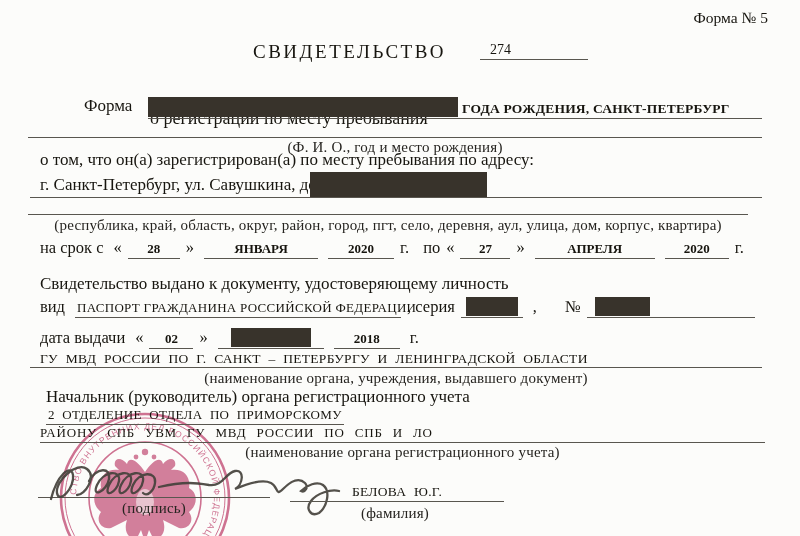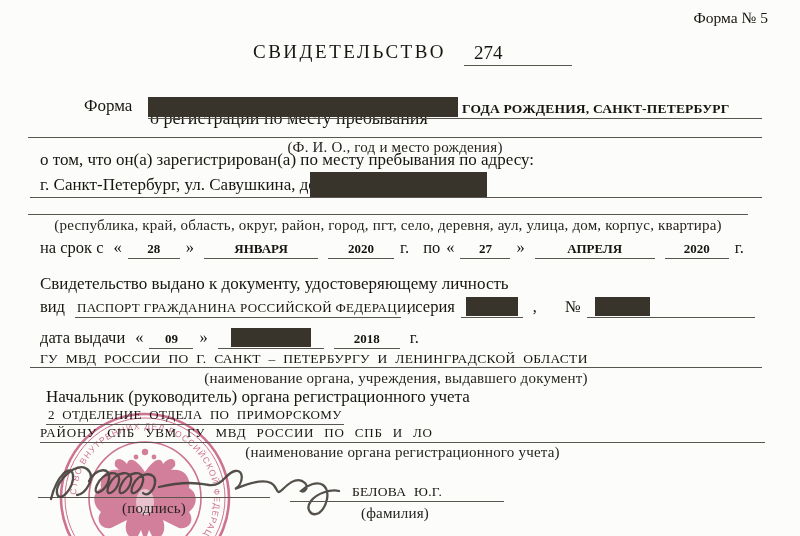--- a/index.html
+++ b/index.html
@@ -48,21 +48,21 @@
       <circle cx="88" cy="42" r="3.2"></circle>
       <circle cx="79" cy="47" r="2.4"></circle>
       <circle cx="97" cy="47" r="2.4"></circle>
       <ellipse cx="88" cy="92" rx="9" ry="13" fill="#fcfcfa" opacity="0.55"></ellipse>
     </g>
   </svg>
 
   <div class="abs" style="right:32px;top:9px;font-size:15.5px;">Форма № 5</div>
 
   <div class="abs" style="left:253px;top:41px;font-size:19px;letter-spacing:2.5px;">СВИДЕТЕЛЬСТВО</div>
-  <div class="abs fld" style="left:464px;top:42px;width:96px;font-size:19px;text-align:left;padding-left:10px;">274</div>
+  <div class="abs fld" style="left:480px;top:42px;width:96px;font-size:14px;text-align:left;padding-left:10px;">274</div>
   <div class="abs" style="left:150px;top:64px;width:420px;text-align:left;font-size:18px;margin-top:44px;">о регистрации по месту пребывания</div>
 
   <div class="abs lbl" style="left:84px;top:96px;font-size:17px;">Форма</div>
   <span class="abs redact" style="left:148px;top:97px;width:310px;height:20px;"></span>
   <div class="abs capsb" style="left:462px;top:101px;">ГОДА РОЖДЕНИЯ, САНКТ-ПЕТЕРБУРГ</div>
   <div class="rule" style="left:148px;top:118px;width:614px;"></div>
 
   <div class="rule" style="left:28px;top:137px;width:734px;"></div>
   <div class="abs cap" style="left:28px;top:139px;width:734px;">(Ф. И. О., год и место рождения)</div>
 
@@ -99,21 +99,21 @@
     <span class="lbl gap6">, серия</span>
     <span class="fld gap6" style="width:58px;"><span class="redact" style="width:52px;height:19px;vertical-align:-4px;"></span></span>
     <span class="lbl gap10">,</span>
     <span class="lbl" style="margin-left:28px;">№</span>
     <span class="fld gap6" style="width:158px;text-align:left;padding-left:8px;"><span class="redact" style="width:55px;height:19px;vertical-align:-4px;"></span></span>
   </div>
 
   <div class="abs row" style="left:40px;top:328px;">
     <span class="lbl">дата выдачи</span>
     <span class="lbl gap10">«</span>
-    <span class="fld valb gap6" style="width:40px;">09</span>
+    <span class="fld valb gap6" style="width:40px;">02</span>
     <span class="lbl gap6">»</span>
     <span class="fld gap10" style="width:102px;"><span class="redact" style="width:80px;height:19px;vertical-align:-4px;"></span></span>
     <span class="fld valb gap10" style="width:62px;">2018</span>
     <span class="lbl gap10">г.</span>
   </div>
 
   <div class="abs caps" style="left:40px;top:351px;font-size:13.5px;word-spacing:4px;">ГУ МВД РОССИИ ПО Г. САНКТ – ПЕТЕРБУРГУ И ЛЕНИНГРАДСКОЙ ОБЛАСТИ</div>
   <div class="rule" style="left:30px;top:367px;width:732px;"></div>
   <div class="abs cap" style="left:30px;top:370px;width:732px;">(наименование органа, учреждения, выдавшего документ)</div>
 

